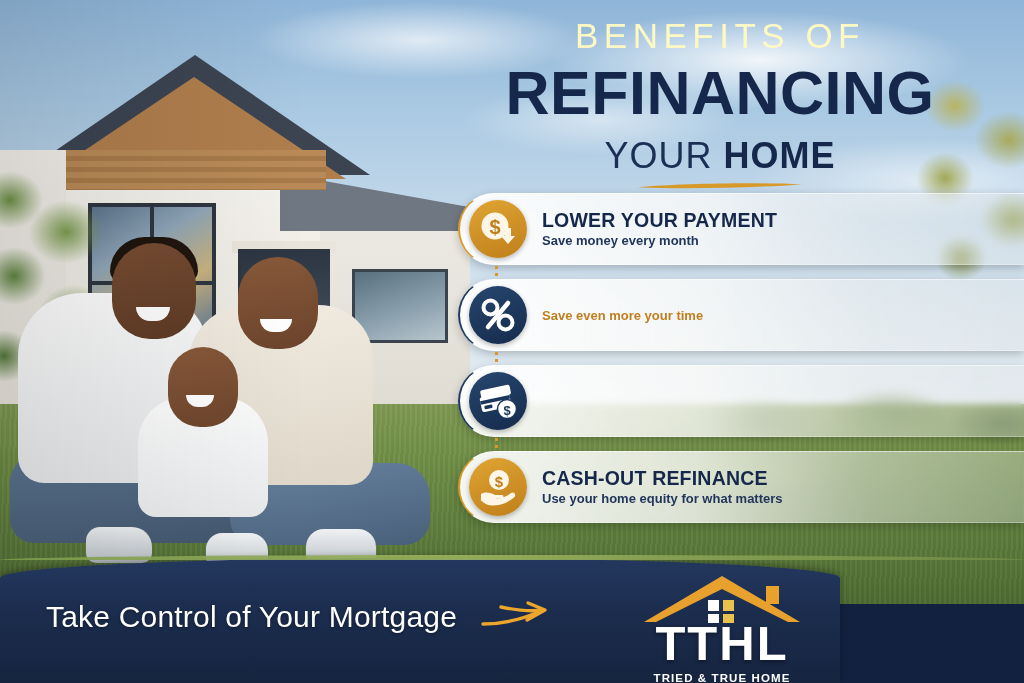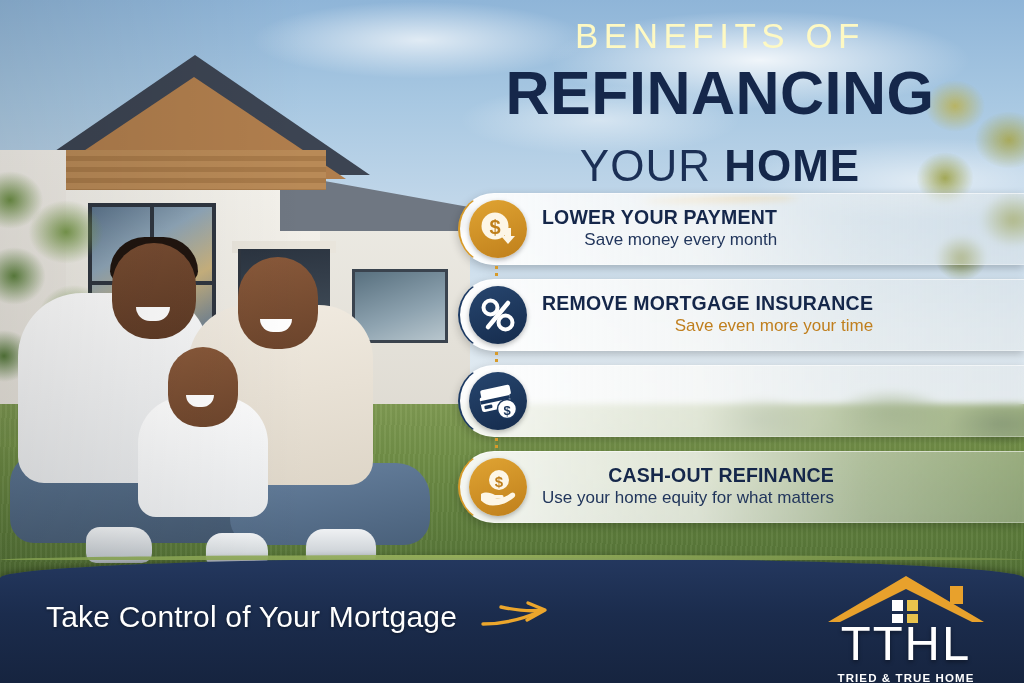--- a/index.html
+++ b/index.html
@@ -216,21 +216,21 @@
   .headline { position:absolute; left:430px; top:18px; width:580px; text-align:center; }
   .hl-1 {
     font-size:35px; letter-spacing:5.5px; color:#fef9c3; font-weight:400;
     line-height:1.05;
   }
   .hl-2 {
     font-size:61px; font-weight:bold; color:#15274a; letter-spacing:0.5px;
     line-height:1.02; margin-top:7px;
   }
   .hl-3 {
-    font-size:44px; color:#1b2f55; letter-spacing:1px; line-height:1.1; margin-top:18px;
+    font-size:36px; color:#1b2f55; letter-spacing:1px; line-height:1.1; margin-top:12px;
   }
   .hl-3 b { font-weight:bold; color:#15274a; }
   .hl-underline{ margin:3px auto 0; width:168px; height:9px; }
 
   
   .cards { position:absolute; left:458px; top:193px; width:566px; }
   .card {
     position:relative; height:72px; margin-bottom:14px;
     display:flex; align-items:center;
     border-radius:36px 0 0 36px;
@@ -243,36 +243,36 @@
   .card.gold { border-left:2.5px solid #d79a29; }
   .card.navy { border-left:2.5px solid #1d3a63; }
   .card .icon {
     flex:0 0 auto; width:58px; height:58px; border-radius:50%;
     margin-left:9px; display:flex; align-items:center; justify-content:center;
     box-shadow:0 2px 5px rgba(0,0,0,.28);
   }
   .icon.gold { background:linear-gradient(160deg,#e0a433,#bf7f1b); }
   .icon.navy { background:linear-gradient(160deg,#234karp 0,#1b365c 100%);
                background:linear-gradient(160deg,#27466f,#152b4c); }
-  .card .txt { margin-left:15px;text-align:right; }
+  .card .txt { margin-left:15px; }
   .card .t-title {
     font-size:19.5px; font-weight:bold; color:#15274a; letter-spacing:.2px;
     line-height:1.12;
   }
-  .card .t-sub { font-size:17px; color:#22365c; line-height:1.2; margin-top:1px; }
+  .card .t-sub { font-size:13px; color:#22365c; line-height:1.2; margin-top:1px;font-weight:bold; }
   .card .t-sub.amber { color:#c07f1e; }
 
   .dots {
     position:absolute; left:495px; width:3px; height:14px;
     background:repeating-linear-gradient(180deg,#d79a29 0 3px, rgba(0,0,0,0) 3px 7px);
   }
 
   
   .footer {
-    position:absolute; left:0; bottom:0; width:1024px; height:125px;
+    position:absolute; left:0; bottom:0; width:840px; height:125px;
     background:linear-gradient(180deg,#24385f 0%,#1b2c4d 45%,#16243f 100%);
     border-radius:55% 55% 0 0 / 22px 22px 0 0;
     box-shadow:0 -2px 6px rgba(0,0,0,.3);
   }
   .footer::before{
     content:""; position:absolute; left:0; top:-3px; width:1024px; height:5px;
     background:linear-gradient(90deg,#7d9a4c,#9bb45e 45%,#6f8a45);
     border-radius:55% 55% 0 0 / 6px 6px 0 0;
     opacity:.9;
   }
@@ -286,21 +286,21 @@
     font-family:"DejaVu Serif", serif;
     font-style:italic; font-size:40px; color:#eca62c; font-weight:bold;
     letter-spacing:1px;
   }
   .cta-arrow { margin-left:-4px; }
 
   
   .logo { position:absolute; right:28px; top:14px; width:180px; text-align:center; }
   .logo-roof { display:block; margin:0 auto; }
   .logo-word {
-    font-size:49px; font-weight:normal; color:#ffffff; letter-spacing:2px;
+    font-size:49px; font-weight:bold; color:#ffffff; letter-spacing:2px;
     line-height:.96; margin-top:-4px;
     text-shadow:0 2px 4px rgba(0,0,0,.4);
   }
   .logo-tag {
     font-size:11.5px; font-weight:bold; color:#ffffff; letter-spacing:1.1px;
     margin-top:5px;
   }
 </style>
 </head>
 <body>
@@ -379,21 +379,20 @@
 
     <div class="card navy">
       <div class="icon navy">
         <svg width="40" height="40" viewBox="0 0 40 40">
           <circle cx="12.5" cy="12.5" r="7" fill="none" stroke="#fff" stroke-width="4"></circle>
           <circle cx="27.5" cy="27.5" r="7" fill="none" stroke="#fff" stroke-width="4"></circle>
           <line x1="30" y1="8" x2="10" y2="32" stroke="#fff" stroke-width="4.5" stroke-linecap="round"></line>
         </svg>
       </div>
       <div class="txt">
-        <div class="t-title">REMOVE MORTGAGE INSURANCE</div>
         <div class="t-sub amber">Save even more your time</div>
       </div>
     </div>
 
     <div class="card navy">
       <div class="icon navy">
         <svg width="40" height="40" viewBox="0 0 40 40">
           <g transform="rotate(-12 20 18)">
             <rect x="4" y="6" width="30" height="10" rx="2" fill="#fff"></rect>
             <rect x="2" y="13" width="30" height="15" rx="2.5" fill="#fff"></rect>

